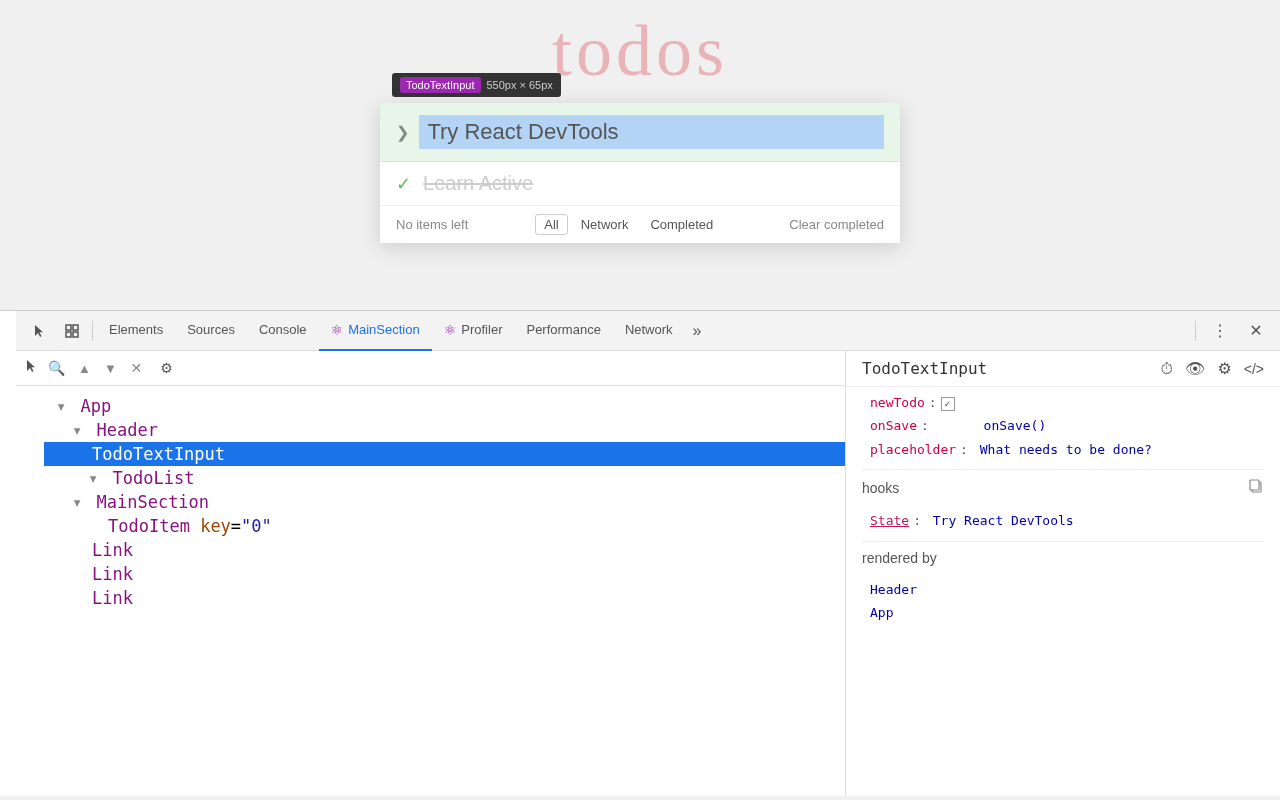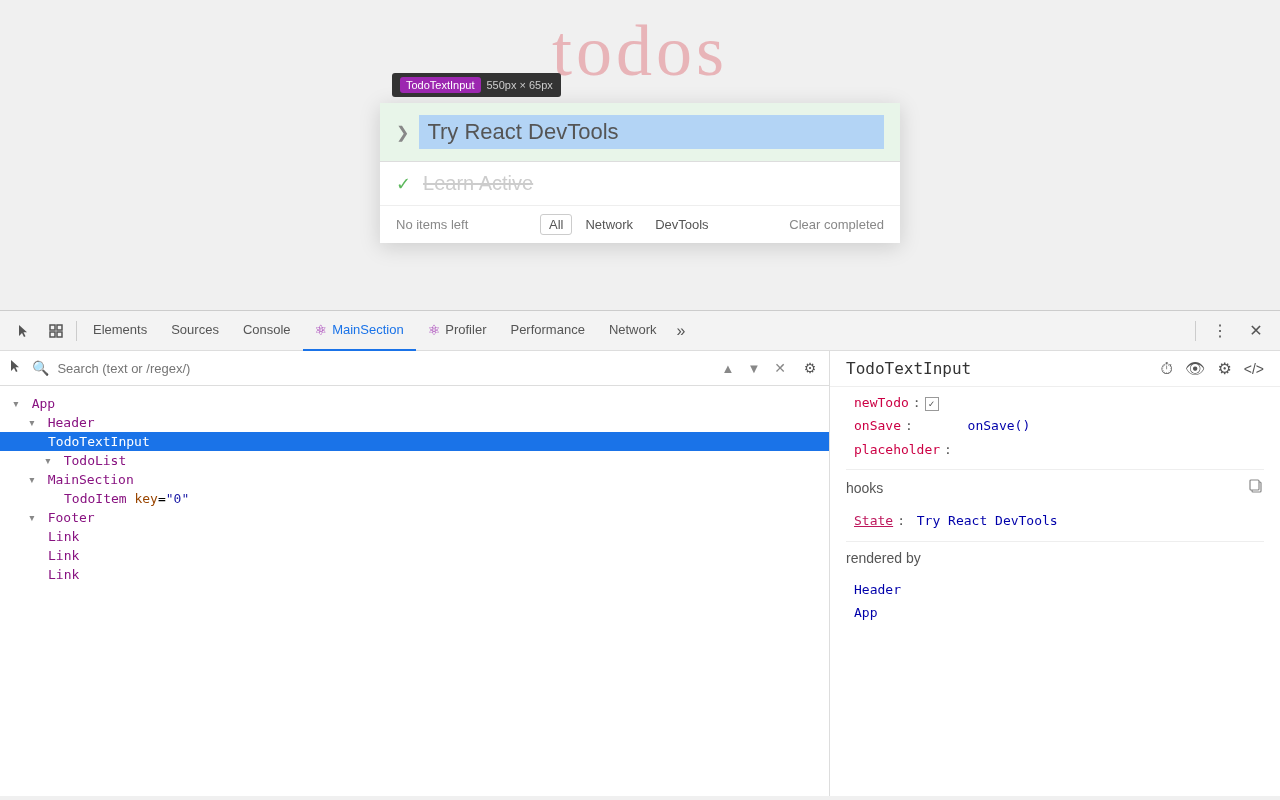--- a/index.html
+++ b/index.html
@@ -133,20 +133,21 @@
       border-color: #ccc;
     }
 
     
     .devtools {
       background: #fff;
       border-top: 1px solid #ccc;
       height: 486px;
       display: flex;
       flex-direction: column;
+      padding-left: 16px;
     }
 
     
     .devtools-tabs {
       display: flex;
       align-items: center;
       background: #f3f3f3;
       border-bottom: 1px solid #ddd;
       height: 40px;
       padding: 0 8px;
@@ -296,21 +297,22 @@
       color: #555;
       font-size: 14px;
     }
 
     
     .component-tree {
       flex: 1;
       overflow-y: auto;
       padding: 8px 0;
       font-family: 'Consolas', 'Monaco', monospace;
-      font-size: 13px;
+      font-size: 17px;
+      margin-left: 28px;
     }
 
     .tree-item {
       padding: 2px 12px;
       cursor: pointer;
       white-space: nowrap;
     }
 
     .tree-item.selected {
       background: #1a73e8;
@@ -450,21 +452,21 @@
     </div>
     <div class="todo-item-row">
       <span class="todo-check">✓</span>
       <span class="todo-item-text">Learn Active</span>
     </div>
     <div class="todo-footer-bar">
       <span>No items left</span>
       <div class="todo-filter-btns">
         <button class="todo-filter-btn active-btn">All</button>
         <button class="todo-filter-btn">Network</button>
-        <button class="todo-filter-btn">DevTools</button>
+        <button class="todo-filter-btn">Completed</button>
       </div>
       <span style="cursor:pointer;">Clear completed</span>
     </div>
   </div>
 </div>
 
 <div class="devtools">
 
   <div class="devtools-tabs">
     <button class="devtools-icon-btn">
@@ -520,21 +522,20 @@
 
     <div class="left-panel">
 
       <div class="search-bar">
         <span class="cursor-icon">
           <svg width="16" height="16" viewBox="0 0 16 16" fill="none">
             <path d="M3 2L3 13L6 10L8 14L9.5 13.3L7.5 9.3L11 9.3Z" fill="#555"></path>
           </svg>
         </span>
         <span class="search-icon">🔍</span>
-        <input class="search-input" placeholder="Search (text or /regex/)" style="">
         <div class="search-nav-btns">
           <button class="search-nav-btn">▲</button>
           <button class="search-nav-btn">▼</button>
           <button class="search-close-btn">✕</button>
         </div>
         <button class="search-settings-btn">⚙</button>
       </div>
 
       <div class="component-tree">
 
@@ -555,23 +556,20 @@
         </div>
 
         <div class="tree-item">
           <span class="comp-indent" style="padding-left:16px"></span><span class="tree-arrow">▾ </span><span class="comp-name">MainSection</span>
         </div>
 
         <div class="tree-item">
           <span class="comp-indent" style="padding-left:48px"></span><span class="tree-arrow"></span><span class="comp-name">TodoItem</span>&nbsp;<span class="comp-attr">key</span>=<span class="comp-val">"0"</span>
         </div>
 
-        <div class="tree-item">
-          <span class="comp-indent" style="padding-left:16px"></span><span class="tree-arrow">▾ </span><span class="comp-name">Footer</span>
-        </div>
 
         <div class="tree-item">
           <span class="comp-indent" style="padding-left:32px"></span><span class="tree-arrow"></span><span class="comp-name">Link</span>
         </div>
 
         <div class="tree-item">
           <span class="comp-indent" style="padding-left:32px"></span><span class="tree-arrow"></span><span class="comp-name">Link</span>
         </div>
 
         <div class="tree-item">
@@ -601,20 +599,21 @@
           </span>
         </div>
         <div class="prop-line">
           <span class="prop-key">onSave</span>
             <span class="prop-colon">:</span>
           <span class="prop-value-func">&nbsp;onSave()</span>
         </div>
         <div class="prop-line">
           <span class="prop-key">placeholder</span>
             <span class="prop-colon">:</span>
+          <span class="prop-value-str">&nbsp;What needs to be done?</span>
         </div>
       </div>
 
       <div class="section-divider"></div>
 
       <div class="section-header">
         <span class="section-title">hooks</span>
         <button class="section-copy-btn">
           <svg width="16" height="16" viewBox="0 0 16 16" fill="none">
             <rect x="4" y="4" width="9" height="10" rx="1" stroke="#888" stroke-width="1.2" fill="none"></rect>

